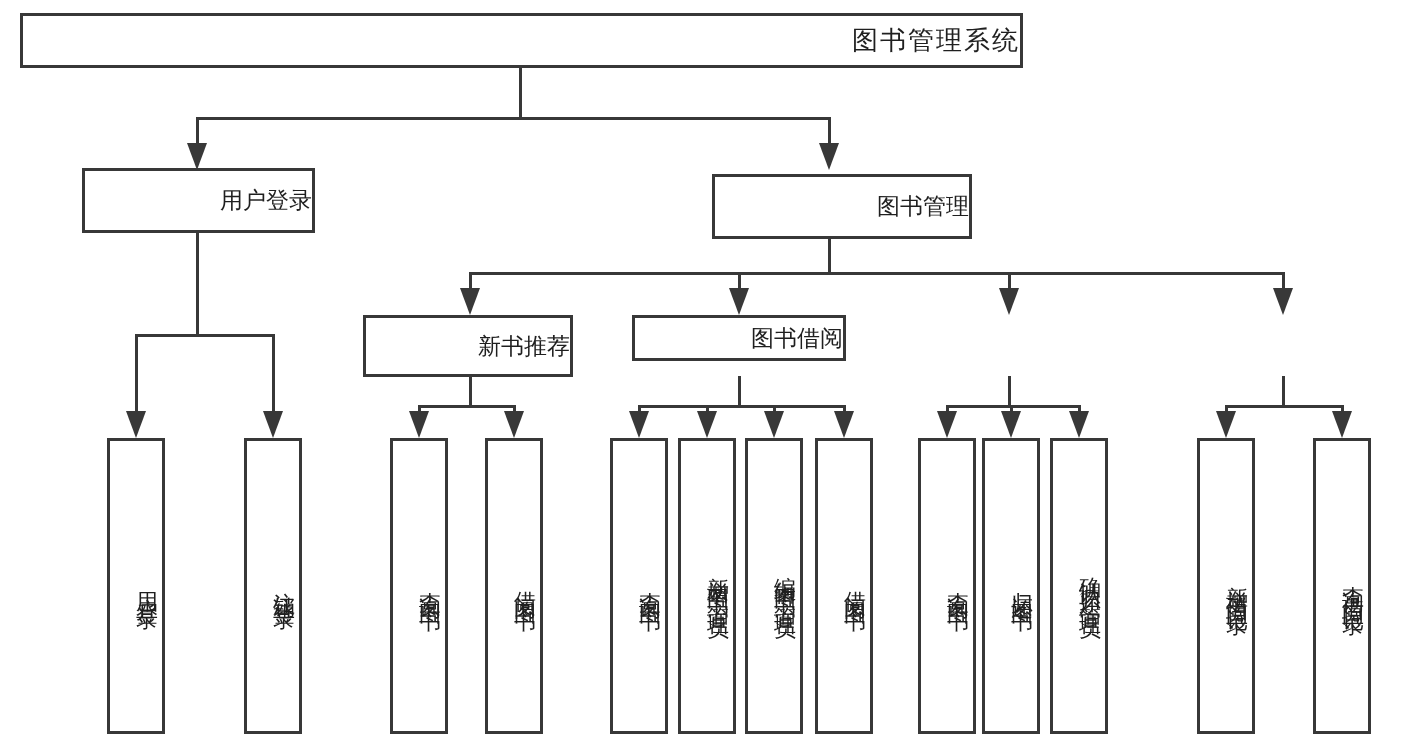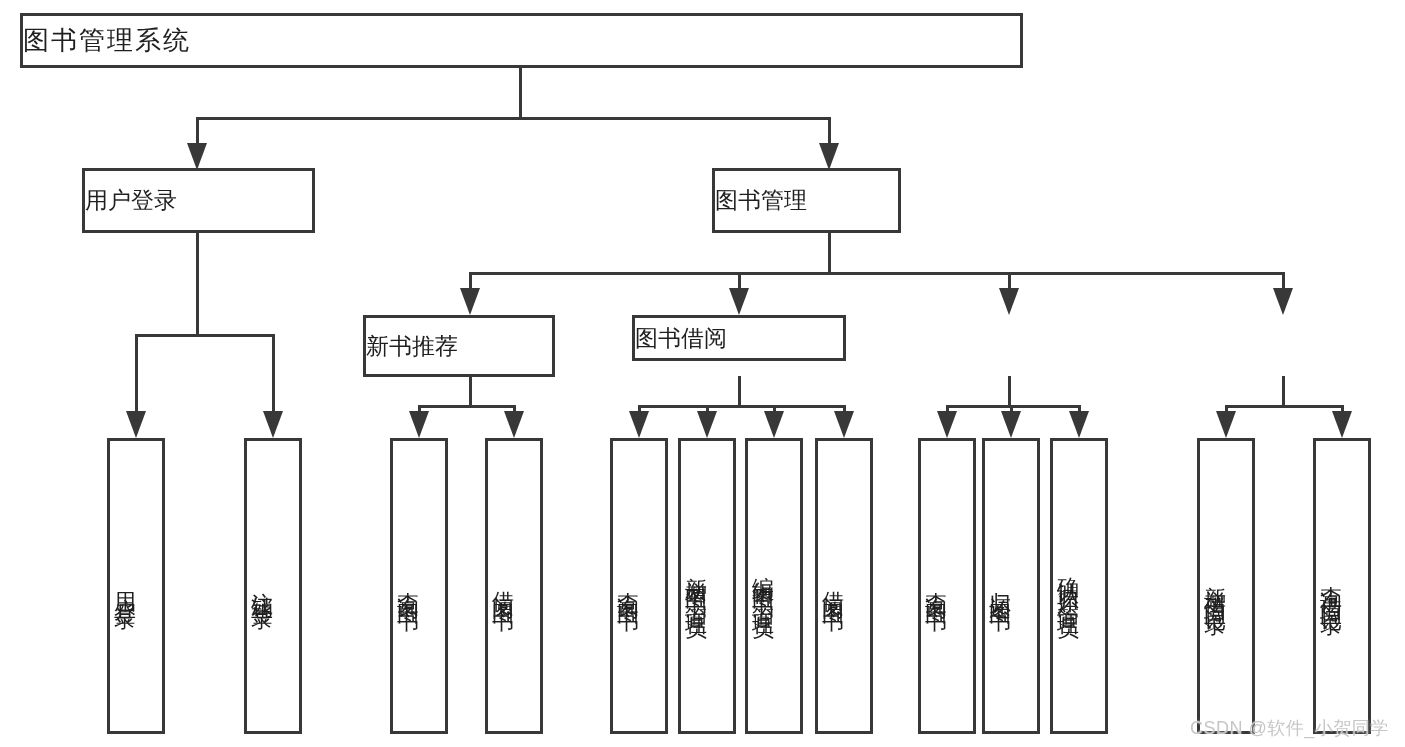--- a/index.html
+++ b/index.html
@@ -20,21 +20,21 @@
     color: var(--text);
     overflow: hidden;
   }
   .box {
     position: absolute;
     box-sizing: border-box;
     background: var(--box-fill);
     border: 3px solid var(--box-border);
     display: flex;
     align-items: center;
-    justify-content: flex-start;
+    justify-content: flex-end;
     z-index: 2;
   }
   .hbox { font-size: 23px; }
   .rootbox { font-size: 26px; letter-spacing: 2px; }
   .vbox {
     top: 438px;
     width: 58px;
     height: 296px;
     font-size: 22px;
   }
@@ -125,25 +125,25 @@
       <div class="arrowhead" style="left: 1332px; top: 411px;"></div>
     </div>
 
   <div class="box hbox rootbox" style="left:20px;top:13px;width:1003px;height:55px">
     <span>图书管理系统</span>
   </div>
 
   <div class="box hbox" style="left:82px;top:168px;width:233px;height:65px">
     <span>用户登录</span>
   </div>
-  <div class="box hbox" style="left:712px;top:168px;width:189px;height:65px">
+  <div class="box hbox" style="left:712px;top:174px;width:260px;height:65px">
     <span>图书管理</span>
   </div>
 
-  <div class="box hbox" style="left:363px;top:315px;width:192px;height:62px">
+  <div class="box hbox" style="left:363px;top:315px;width:210px;height:62px">
     <span>新书推荐</span>
   </div>
   <div class="box hbox" style="left:632px;top:315px;width:214px;height:46px">
     <span>图书借阅</span>
   </div>
 
   <div class="box vbox" style="left:107px">
     <span class="vtext">用户登录</span>
   </div>
   <div class="box vbox" style="left:244px">
@@ -180,15 +180,14 @@
     <span class="vtext">确认归还（管理员）</span>
   </div>
 
   <div class="box vbox" style="left:1197px">
     <span class="vtext">新增借阅记录</span>
   </div>
   <div class="box vbox" style="left:1313px">
     <span class="vtext">查询借阅记录</span>
   </div>
 
-  <div class="watermark">CSDN @软件_小贺同学</div>
 
 </div>
 
 </body></html>

